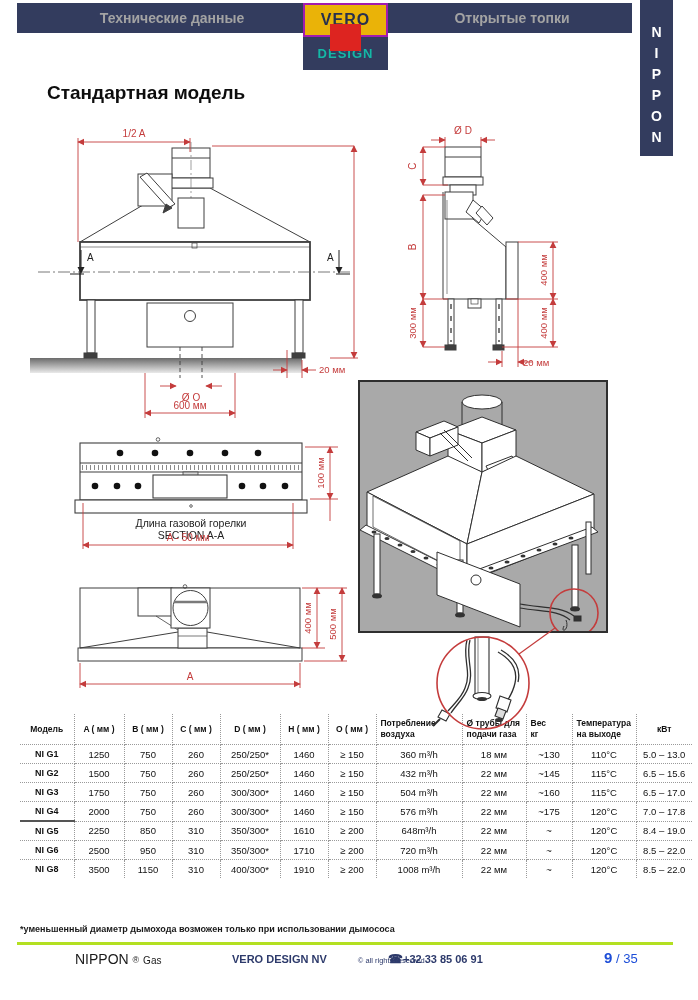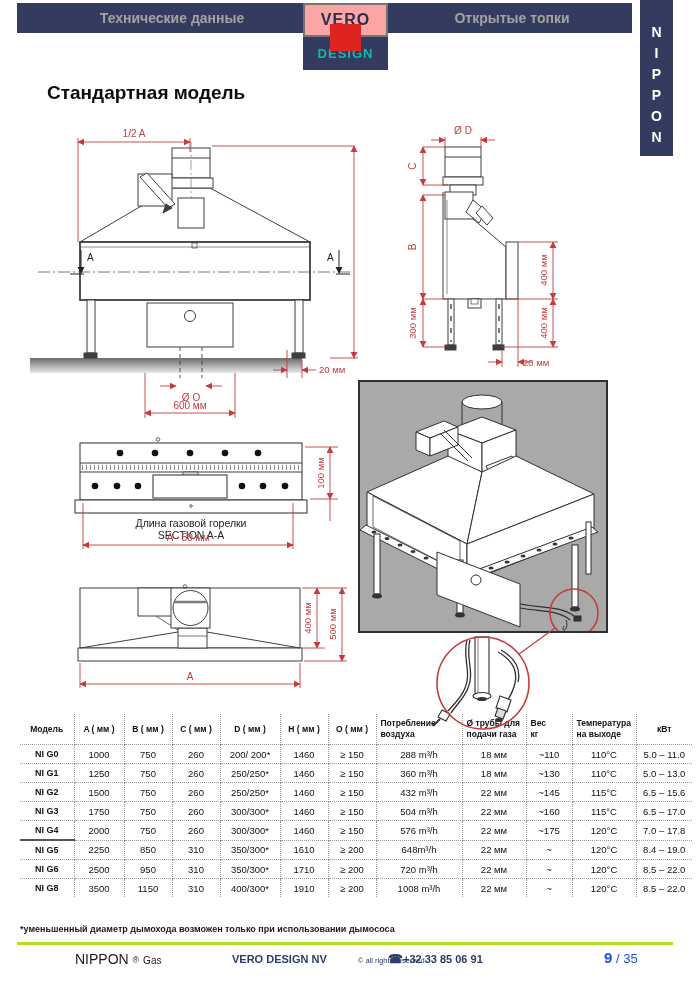--- a/index.html
+++ b/index.html
@@ -5,22 +5,22 @@
   html,body{margin:0;padding:0;background:#e8e8e8;}
   .page{position:relative;width:698px;height:1000px;background:#ffffff;margin:0 auto;
         font-family:"Liberation Sans", sans-serif;overflow:hidden;}
   
   .topbar{position:absolute;left:17px;top:3px;width:615px;height:30px;background:#333c5e;}
   .topbar .bartext{position:absolute;top:0;height:30px;line-height:30px;color:#a3a3a3;
         font-size:14px;font-weight:bold;text-align:center;}
   .bartext.left{left:40px;width:230px;}
   .bartext.right{left:390px;width:210px;}
   .logo{position:absolute;left:303px;top:3px;width:85px;height:67px;z-index:3;}
-  .logo .top{position:absolute;left:0;top:0;width:81px;height:30px;background:#fca5a5;
-        border:2px solid #737373;text-align:center;line-height:30px;color:#27304f;
+  .logo .top{position:absolute;left:0;top:0;width:81px;height:30px;background:#eab308;
+        border:2px solid #a21caf;text-align:center;line-height:30px;color:#27304f;
         font-weight:bold;font-size:16px;letter-spacing:1px;}
   .logo .bottom{position:absolute;left:0;top:34px;width:85px;height:33px;background:#333c5e;
         text-align:center;line-height:33px;color:#14b8a6;font-weight:bold;font-size:13px;letter-spacing:1px;}
   .logo .red{position:absolute;left:27px;top:21px;width:31px;height:27px;background:#dd2420;z-index:4;}
   .nippon-tab{position:absolute;left:640px;top:0;width:33px;height:156px;background:#333c5e;
         text-align:center;padding-top:22px;box-sizing:border-box;z-index:2;}
   .nippon-tab span{display:block;color:#ffffff;font-size:14px;font-weight:bold;line-height:21px;}
   .page-title{position:absolute;left:47px;top:82px;font-size:19px;font-weight:bold;color:#0d0d0d;}
   
   .drw{position:absolute;}
@@ -396,34 +396,20 @@
 подачи газа</th>
           <th class="left">Вес
 кг</th>
           <th class="left">Температура
 на выходе</th>
           <th>кВт</th>
         </tr>
       </thead>
     <tbody>
         <tr>
-          <td class="model">NI G0</td>
-          <td>1000</td>
-          <td>750</td>
-          <td>260</td>
-          <td>200/ 200*</td>
-          <td>1460</td>
-          <td>≥ 150</td>
-          <td>288 m³/h</td>
-          <td>18 мм</td>
-          <td>~110</td>
-          <td>110°C</td>
-          <td>5.0 – 11.0</td>
-        </tr>
-        <tr>
           <td class="model">NI G1</td>
           <td>1250</td>
           <td>750</td>
           <td>260</td>
           <td>250/250*</td>
           <td>1460</td>
           <td>≥ 150</td>
           <td>360 m³/h</td>
           <td>18 мм</td>
           <td>~130</td>

